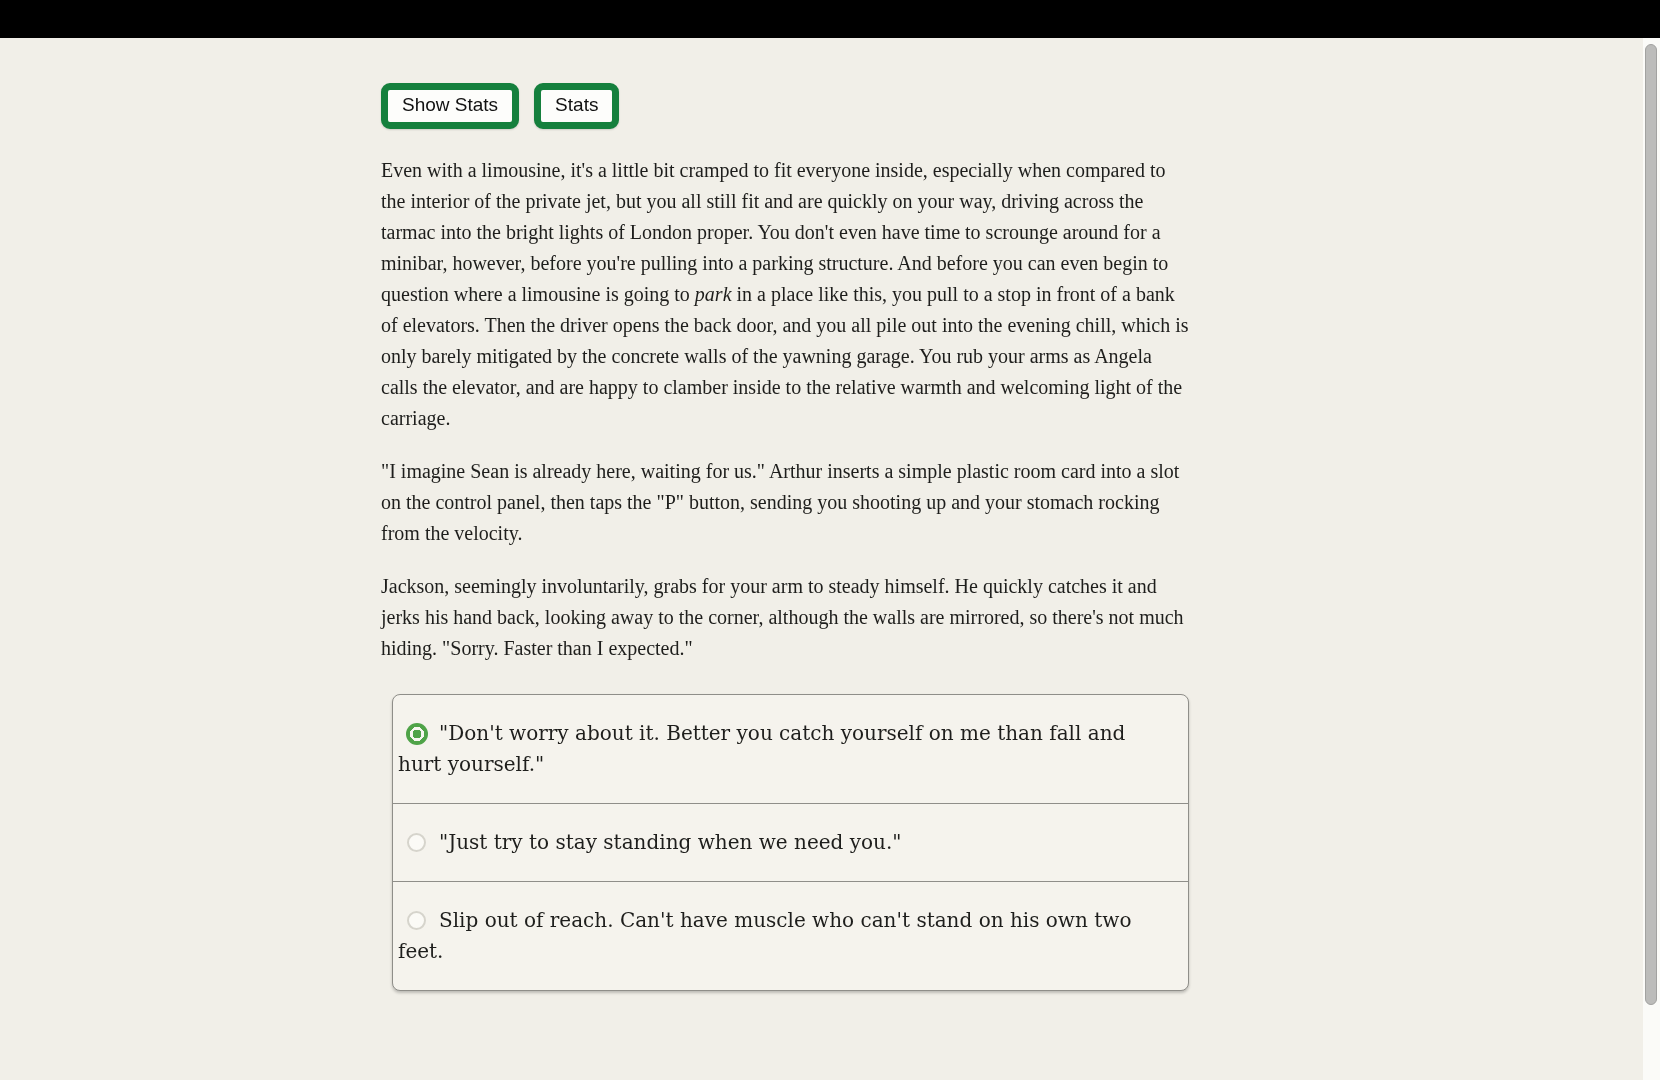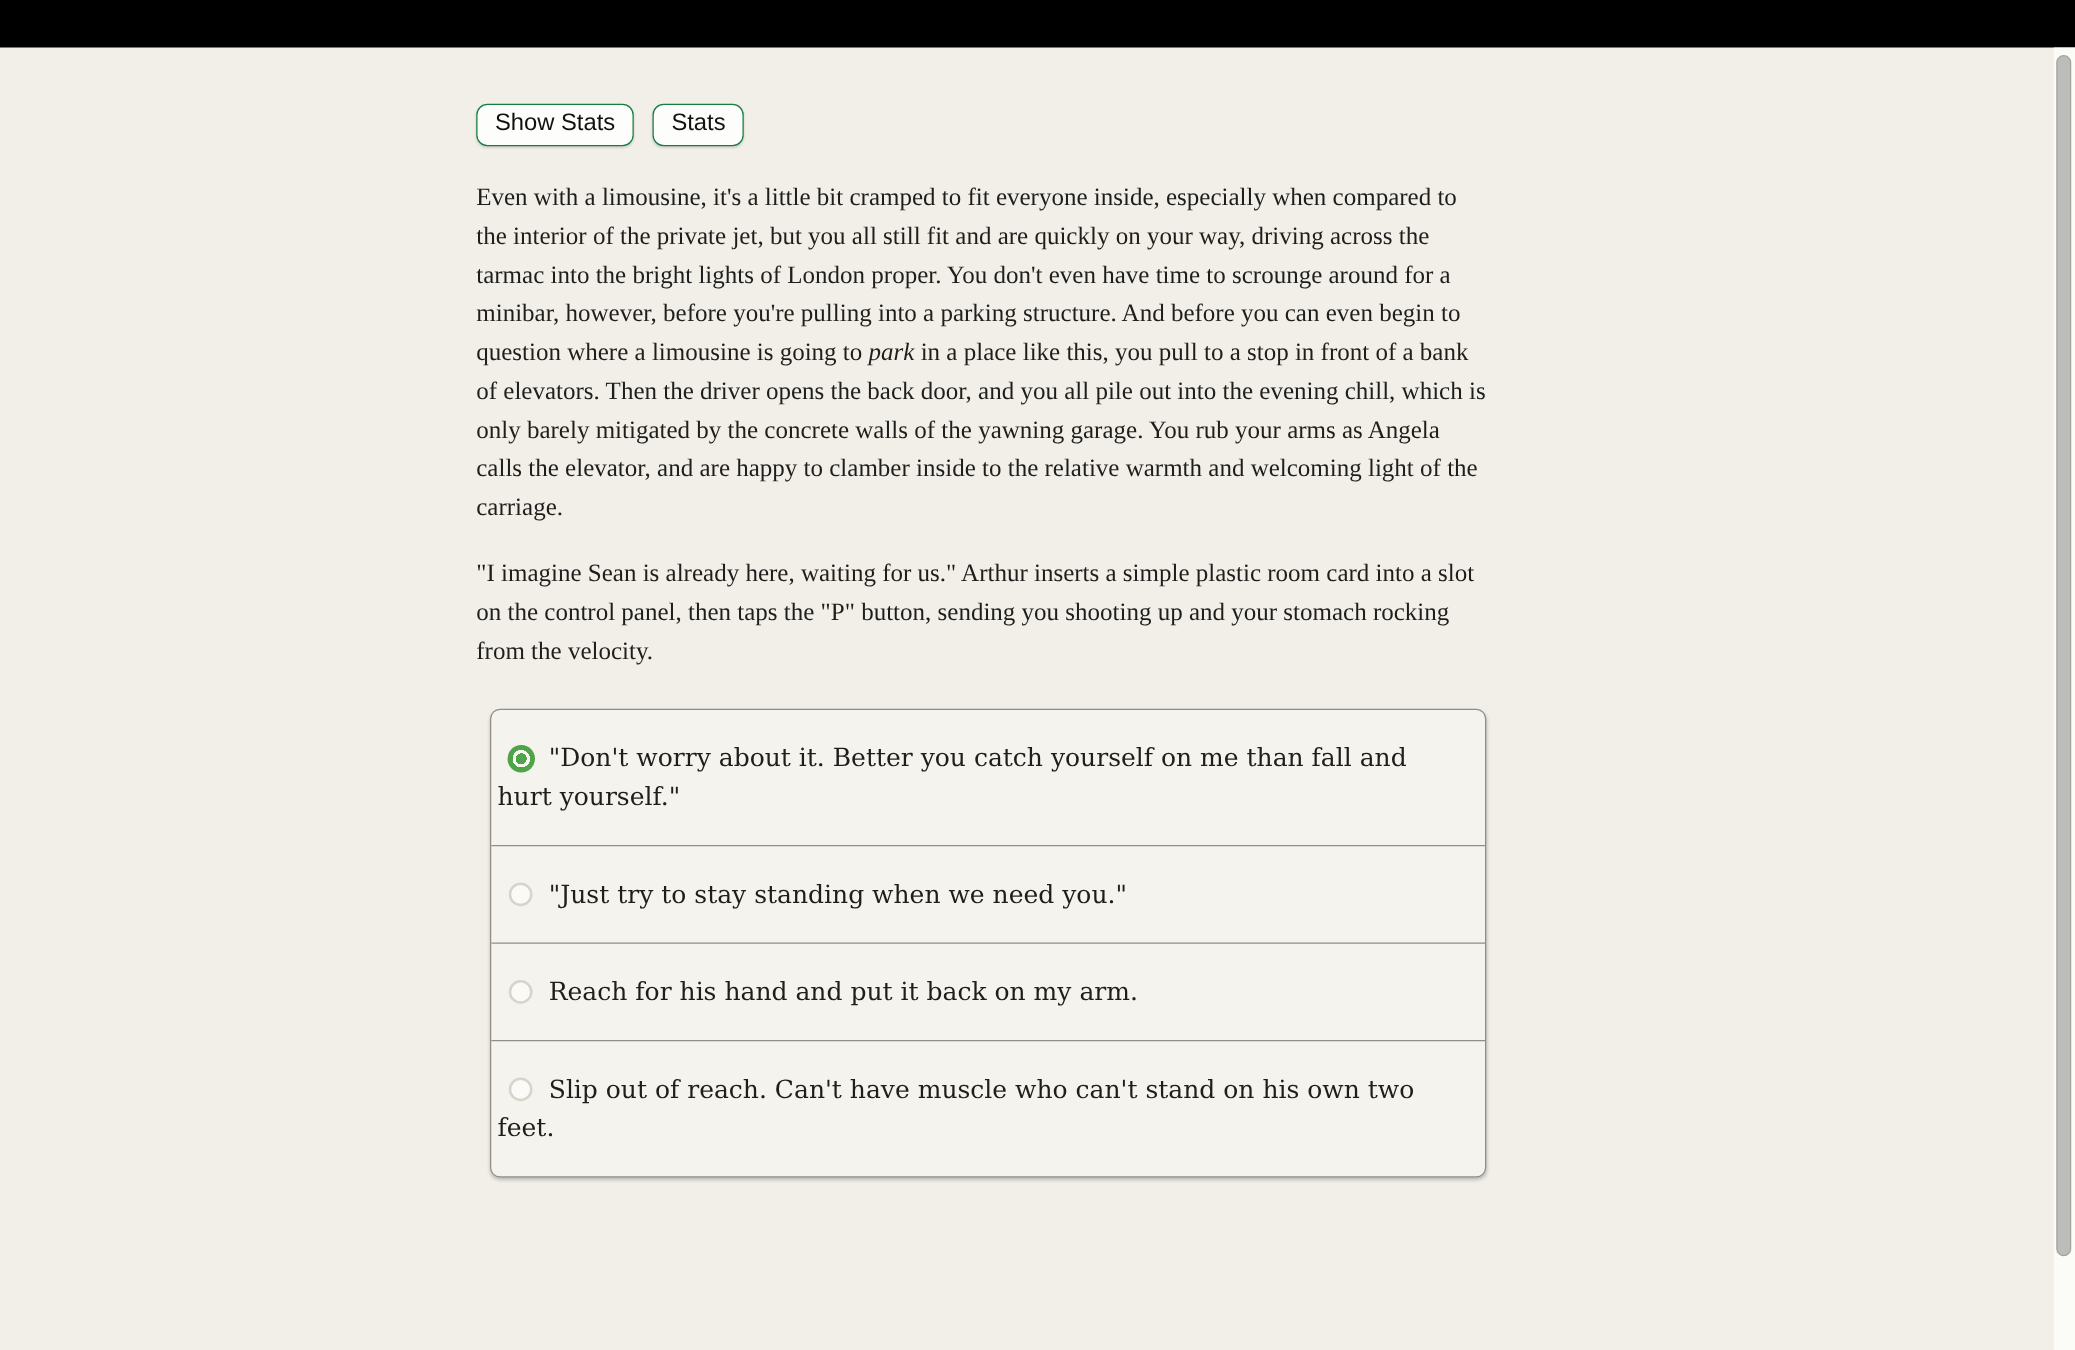--- a/index.html
+++ b/index.html
@@ -26,21 +26,21 @@
   .toolbar {
     margin-top: 45px;
     display: flex;
     gap: 15px;
   }
   .toolbar button {
     font-family: "Liberation Sans", sans-serif;
     font-size: 19px;
     color: #111111;
     background: #fdfdfb;
-    border: 1px solid #15803d;
+    border: 7px solid #15803d;
     border-radius: 9px;
     padding: 4px 14px 6px 14px;
     box-shadow: 0 1px 2px rgba(0,0,0,0.14);
     cursor: pointer;
   }
   .story p {
     font-size: 20px;
     line-height: 31px;
     color: #1e1e1c;
     margin: 0 0 22px 0;
@@ -118,35 +118,33 @@
   <div class="toolbar">
     <button>Show Stats</button>
     <button>Stats</button>
   </div>
 
   <div class="story">
     <p><span>Even with a limousine, it's a little bit cramped to fit everyone inside, especially when compared to the interior of the private jet, but you all still fit and are quickly on your way, driving across the tarmac into the bright lights of London proper. You don't even have time to scrounge around for a minibar, however, before you're pulling into a parking structure. And before you can even begin to question where a limousine is going to </span><em>park</em><span> in a place like this, you pull to a stop in front of a bank of elevators. Then the driver opens the back door, and you all pile out into the evening chill, which is only barely mitigated by the concrete walls of the yawning garage. You rub your arms as Angela calls the elevator, and are happy to clamber inside to the relative warmth and welcoming light of the carriage.</span></p>
 
     <p>"I imagine Sean is already here, waiting for us." Arthur inserts a simple plastic room card into a slot on the control panel, then taps the "P" button, sending you shooting up and your stomach rocking from the velocity.</p>
 
+    <p>Jackson, seemingly involuntarily, grabs for your arm to steady himself. He quickly catches it and jerks his hand back, looking away to the corner, although the walls are mirrored, so there's not much hiding. "Sorry. Faster than I expected."</p>
   </div>
 
   <div class="choice-box">
 
     <label class="choice-row">
       <span class="radio selected"></span><span>"Don't worry about it. Better you catch yourself on me than fall and hurt yourself."</span>
     </label>
 
     <label class="choice-row">
       <span class="radio"></span><span>"Just try to stay standing when we need you."</span>
     </label>
 
-    <label class="choice-row">
-      <span class="radio"></span><span>Reach for his hand and put it back on my arm.</span>
-    </label>
 
     <label class="choice-row">
       <span class="radio"></span><span>Slip out of reach. Can't have muscle who can't stand on his own two feet.</span>
     </label>
 
   </div>
 </div>
 
 <div class="scrollbar-track">
   <div class="scrollbar-thumb"></div>

